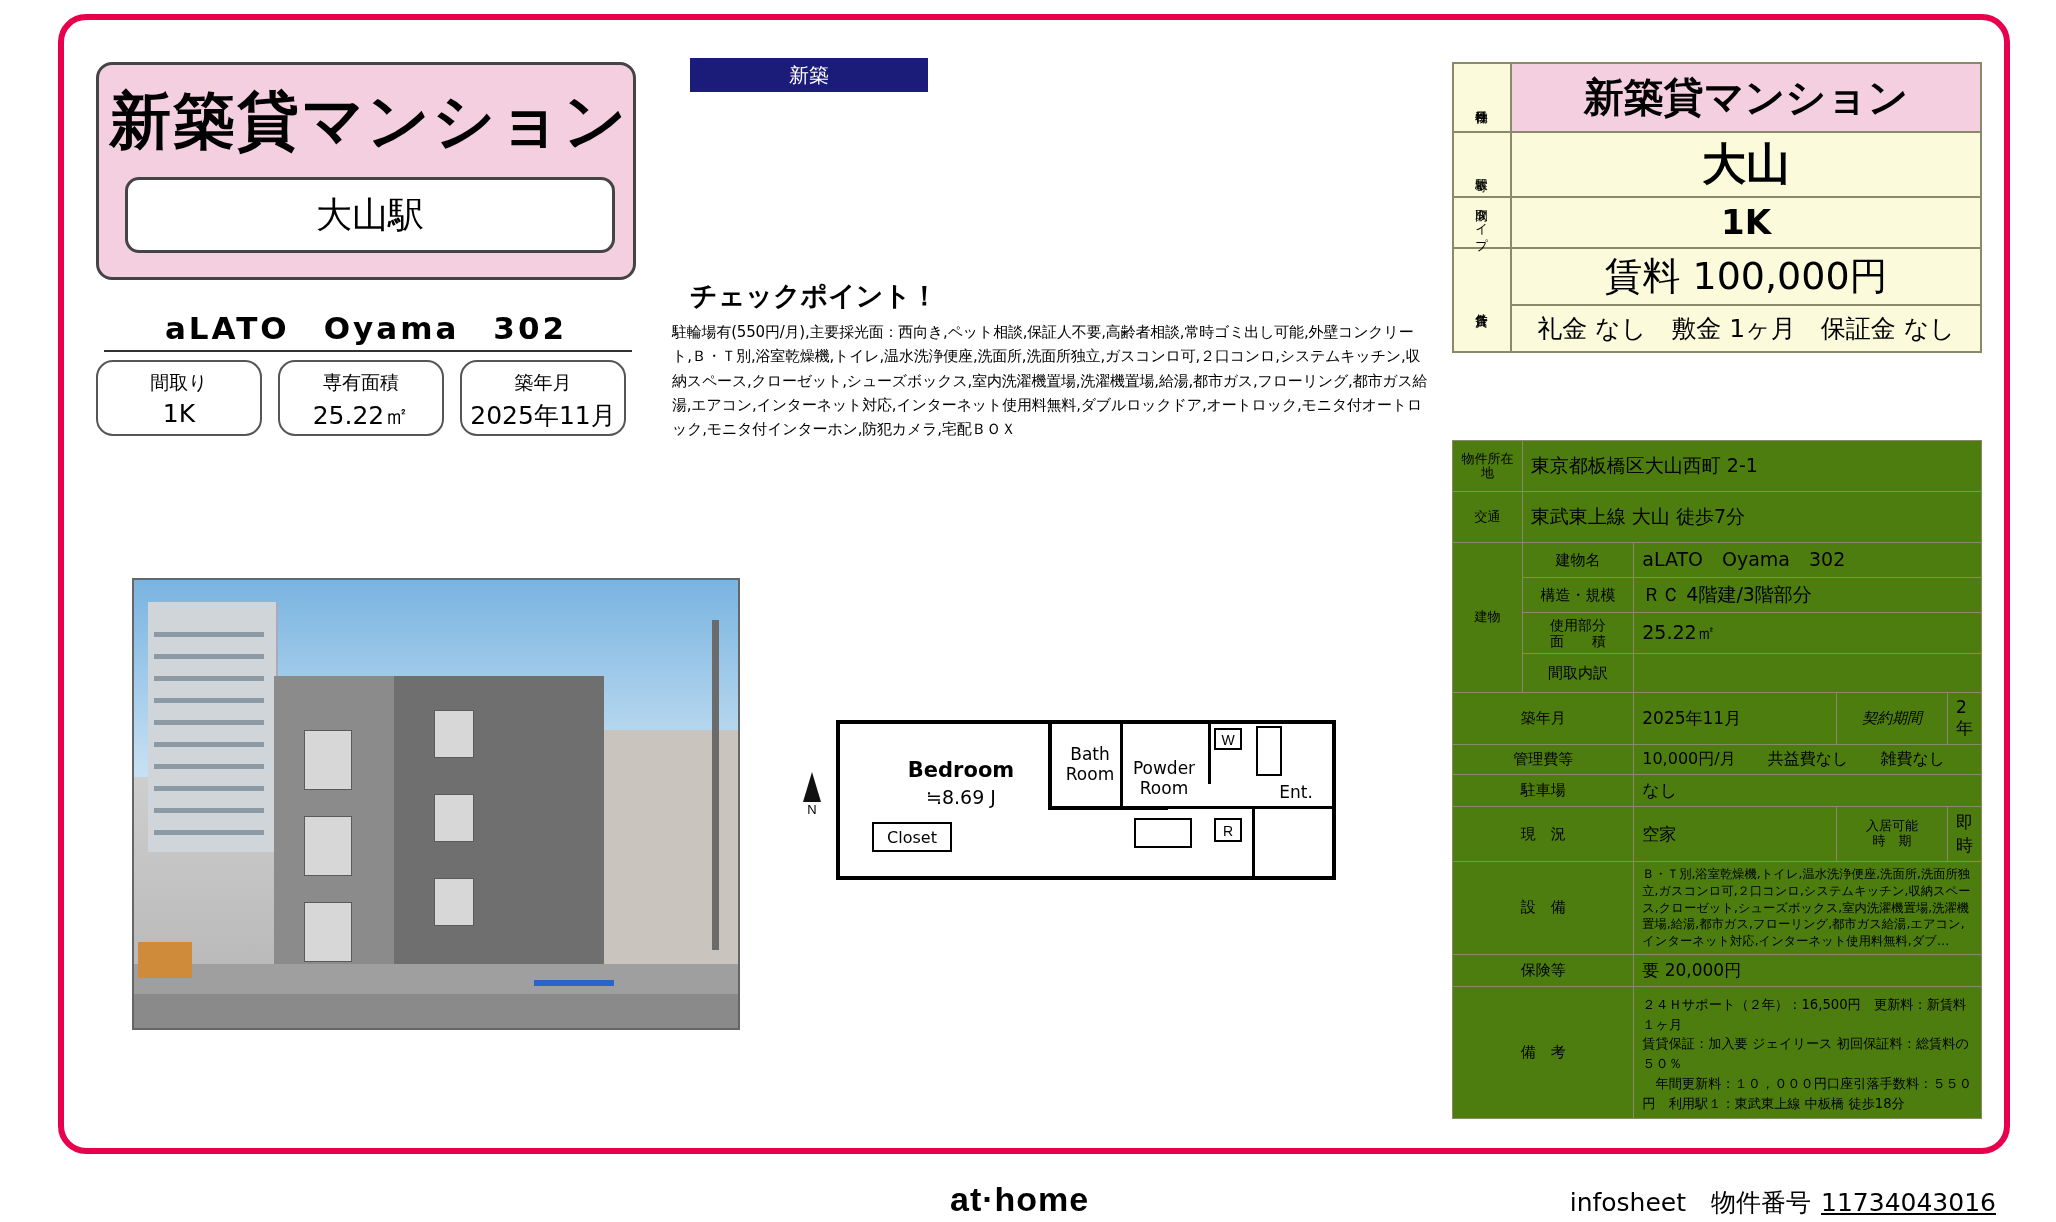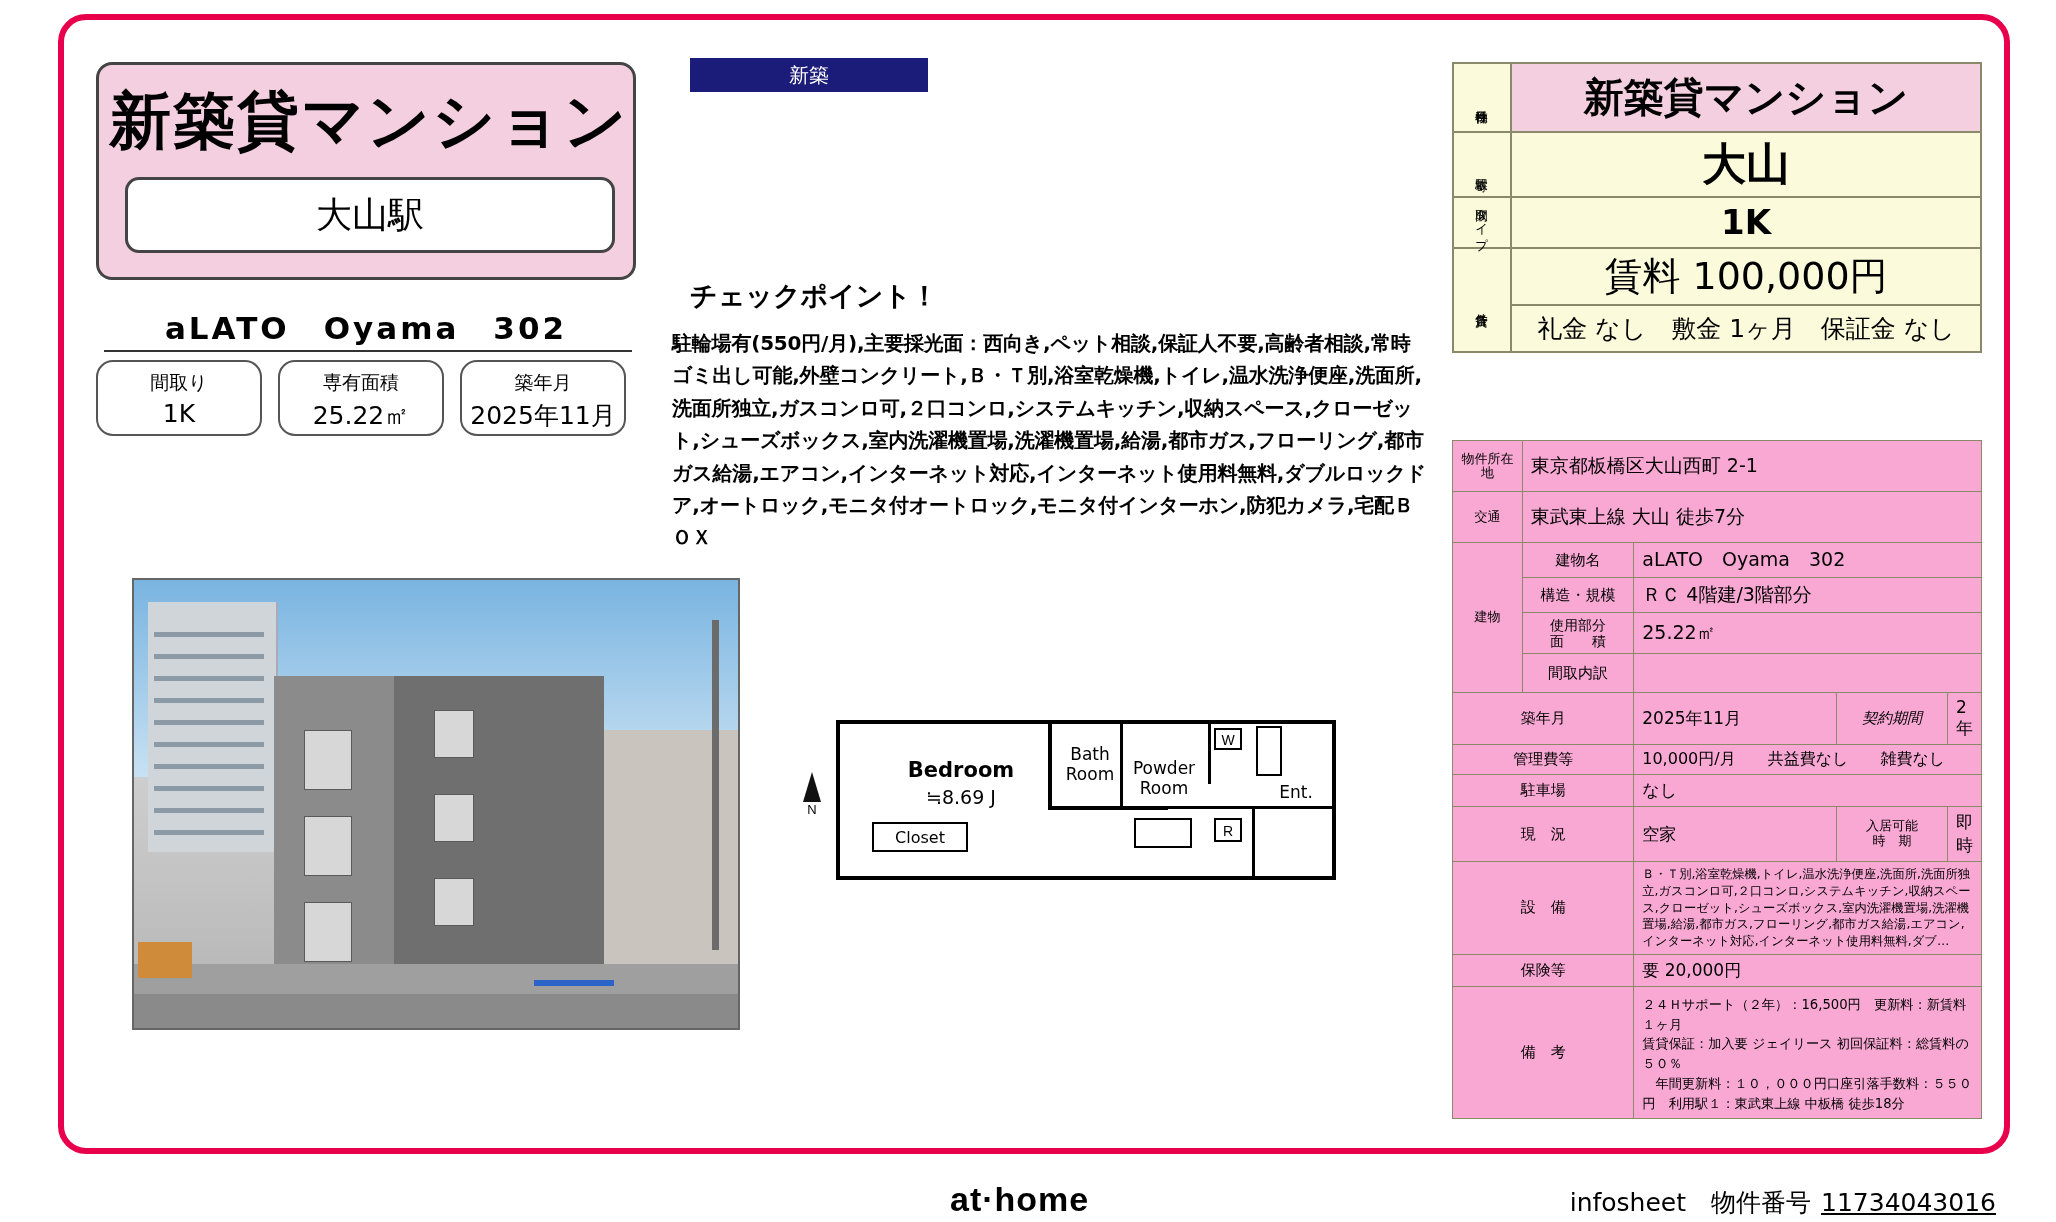--- a/index.html
+++ b/index.html
@@ -155,27 +155,26 @@
     left: 660px;
     top: 268px;
     width: 760px;
     height: 48px;
     background: #fbfbd8;
     z-index: -1;
   }
   .checkpoint-body {
     position: absolute;
     left: 672px;
-    top: 327px;
+    top: 320px;
     width: 756px;
-    font-size: 20px;
+    font-size: 15px;
     line-height: 1.62;
     font-family: "DejaVu Sans", sans-serif;
     letter-spacing: -0.2px;
-    font-weight: bold;
   }
 
   
   .floorplan {
     position: absolute;
     left: 790px;
     top: 710px;
     width: 560px;
     height: 180px;
   }
@@ -219,21 +218,21 @@
   .compass .needle {
     width: 0; height: 0;
     margin: 0 auto;
     border-left: 9px solid transparent;
     border-right: 9px solid transparent;
     border-bottom: 30px solid #111;
   }
   .box-outline { position:absolute; border:2px solid #000; box-sizing:border-box; background:#fff; }
   .closet-box {
     position: absolute;
-    left: 82px; top: 112px; width: 96px; height: 30px;
+    left: 82px; top: 112px; width: 80px; height: 30px;
     border: 2px solid #000; box-sizing: border-box;
     font-size: 16px; text-align:center; line-height: 27px;
     font-family: "DejaVu Sans", sans-serif; background:#fff;
   }
 
   
   .rt {
     position: absolute;
     border-collapse: collapse;
     font-family: "DejaVu Sans", sans-serif;
@@ -265,21 +264,21 @@
 
   #tbl-detail {
     left: 1452px;
     top: 440px;
     width: 530px;
     font-size: 17px;
   }
   #tbl-detail td {
     border: 1.6px solid #8a8a6a;
     padding: 4px 8px;
-    background: #f9a8d4;
+    background: #4d7c0f;
     vertical-align: middle;
   }
   .lbl-cell { width: 54px; text-align:center; font-size: 13px; line-height:1.1; }
   .sub-lbl { width: 96px; text-align:center; font-size:15px; }
   .small-note { font-size: 12.3px; line-height: 1.36; }
   .tiny-note { font-size: 13.2px; line-height: 1.5; }
 
   
   .footer-note {
     position: absolute;

